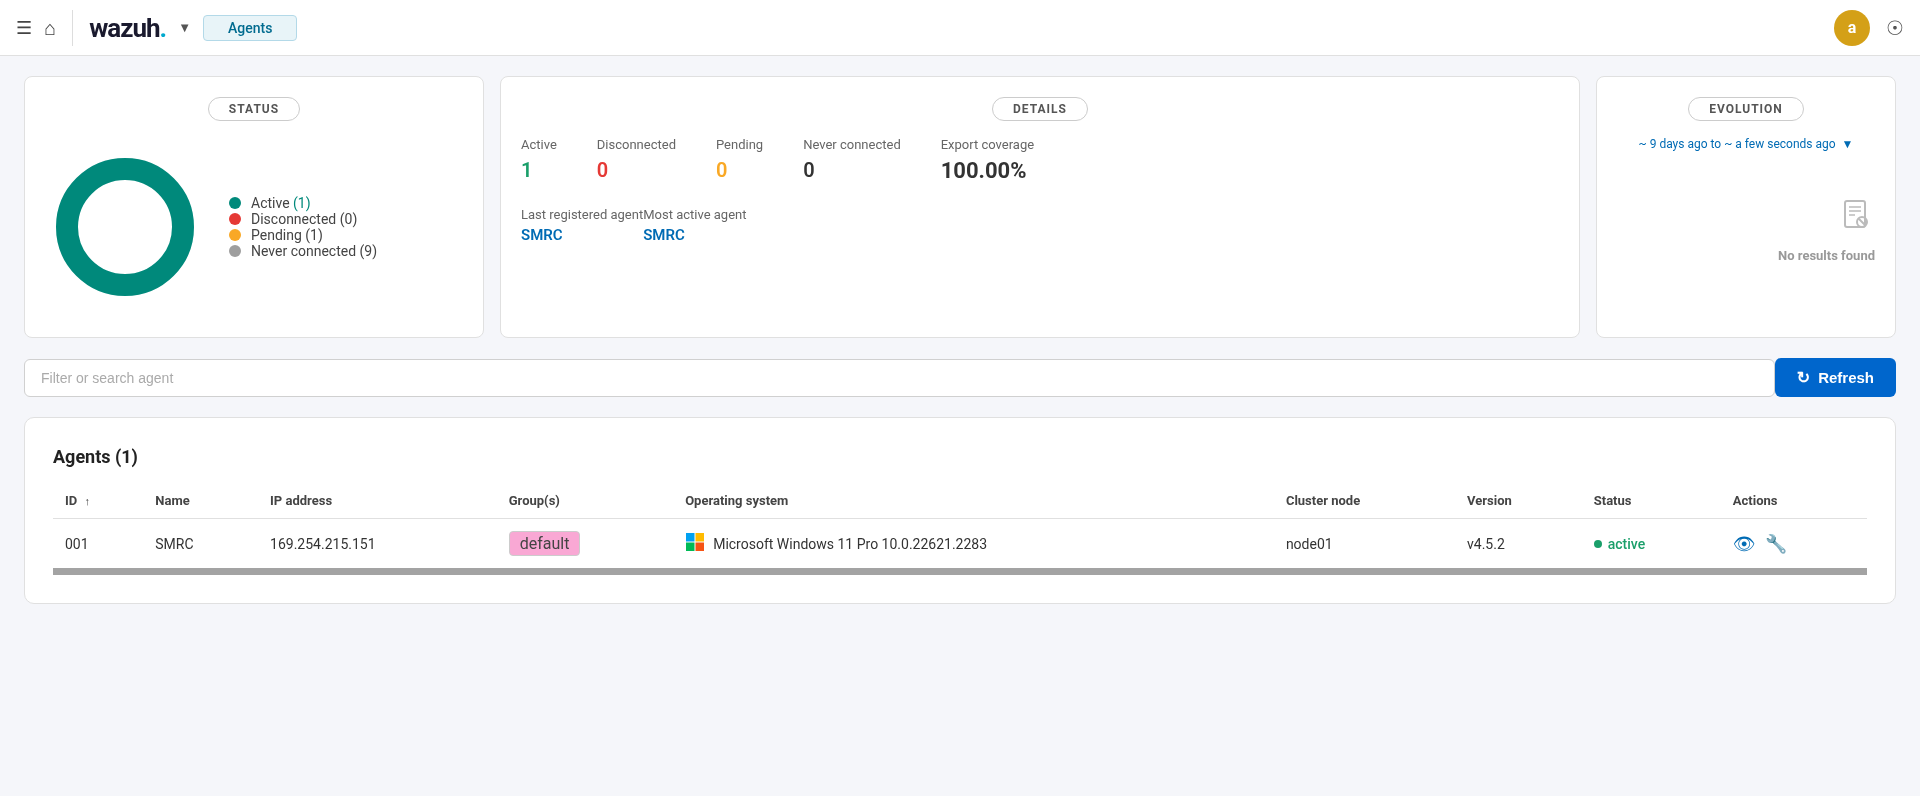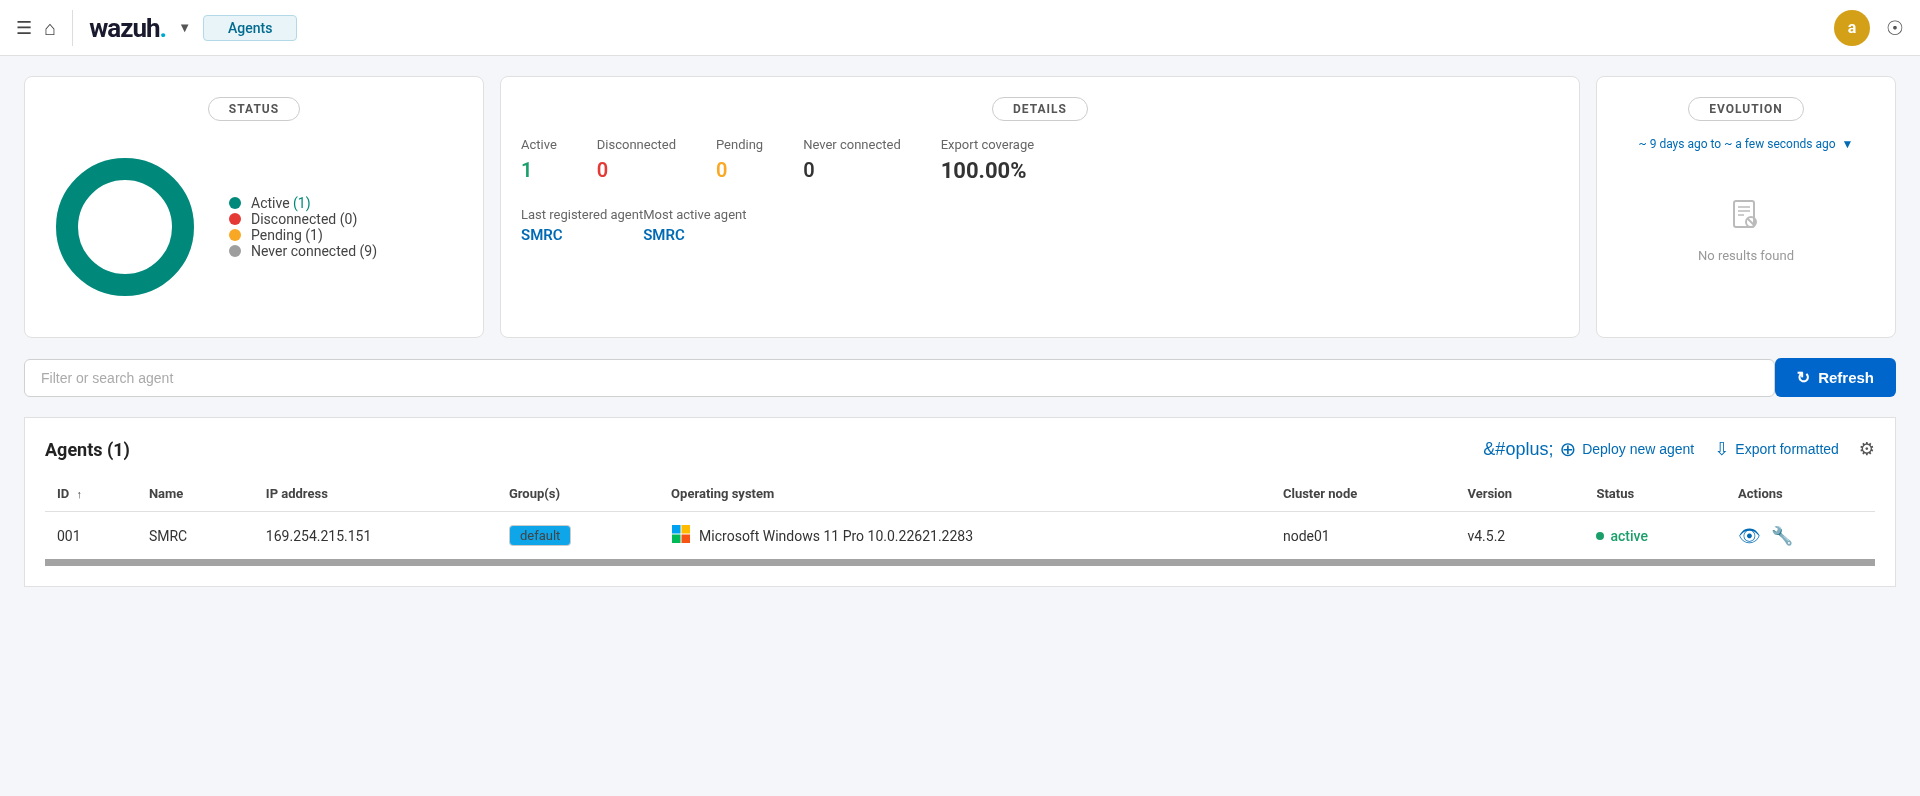--- a/index.html
+++ b/index.html
@@ -177,26 +177,27 @@
       justify-content: center;
       gap: 6px;
       font-size: 12px;
       color: #006bb4;
       cursor: pointer;
       margin-bottom: 16px;
     }
     .evolution-no-results {
       display: flex;
       flex-direction: column;
-      align-items: center;
+      align-items: flex-end;
       justify-content: center;
       padding: 30px 0;
       color: #999;
       gap: 8px;
       font-size: 13px;
+      font-weight: bold;
     }
     .no-results-icon {
       font-size: 28px;
       color: #bbb;
     }
 
     
     .search-row {
       display: flex;
       gap: 0;
@@ -231,22 +232,22 @@
       display: flex;
       align-items: center;
       gap: 8px;
       white-space: nowrap;
     }
 
     
     .agents-card {
       background: #fff;
       border: 1px solid #e0e0e0;
-      border-radius: 0;
-      padding: 20px;
+      border-radius: 10px;
+      padding: 28px;
     }
     .agents-card-header {
       display: flex;
       align-items: center;
       margin-bottom: 16px;
     }
     .agents-title {
       font-size: 18px;
       font-weight: 700;
       color: #222;
@@ -299,23 +300,23 @@
       border-bottom: 7px solid #a3a3a3;
     }
 
     .sort-icon { font-size: 11px; margin-left: 4px; }
 
     .group-badge {
       display: inline-block;
       border: 1px solid #ccc;
       border-radius: 4px;
       padding: 2px 10px;
-      font-size: 13px;
+      font-size: 16px;
       color: #444;
-      background: #0ea5e9;
+      background: #f9a8d4;
     }
 
     .os-cell {
       display: flex;
       align-items: center;
       gap: 8px;
     }
 
     .status-active {
       display: flex;
@@ -466,34 +467,20 @@
     </div>
     <button class="refresh-btn">
       <span style="font-size:16px;">↻</span>
       <span>Refresh</span>
     </button>
   </div>
 
   <div class="agents-card">
     <div class="agents-card-header">
       <span class="agents-title">Agents (1)</span>
-      <div class="agents-actions">
-        <button class="action-btn">
-          <span style="font-size:18px; font-weight:300;">&amp;#oplus;</span>
-          <span style="font-size:20px; line-height:1;">⊕</span>
-          <span>Deploy new agent</span>
-        </button>
-        <button class="action-btn">
-          <span style="font-size:18px;">⇩</span>
-          <span>Export formatted</span>
-        </button>
-        <button class="gear-btn">
-          <span>⚙</span>
-        </button>
-      </div>
     </div>
 
     <table class="agents-table">
       <thead>
         <tr>
           <th style="cursor:pointer;">
             ID <span class="sort-icon">↑</span>
           </th>
           <th>Name</th>
           <th>IP address</th>

